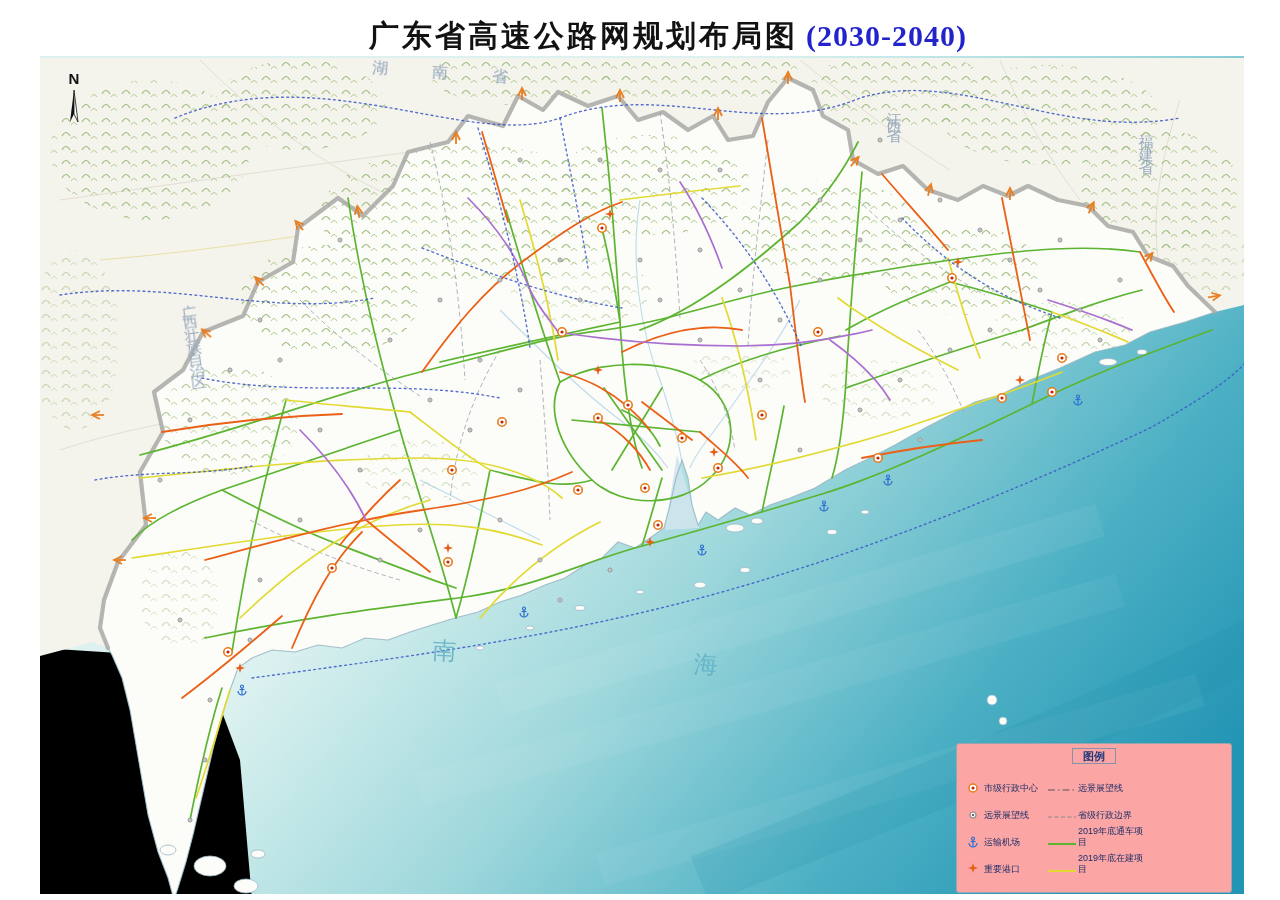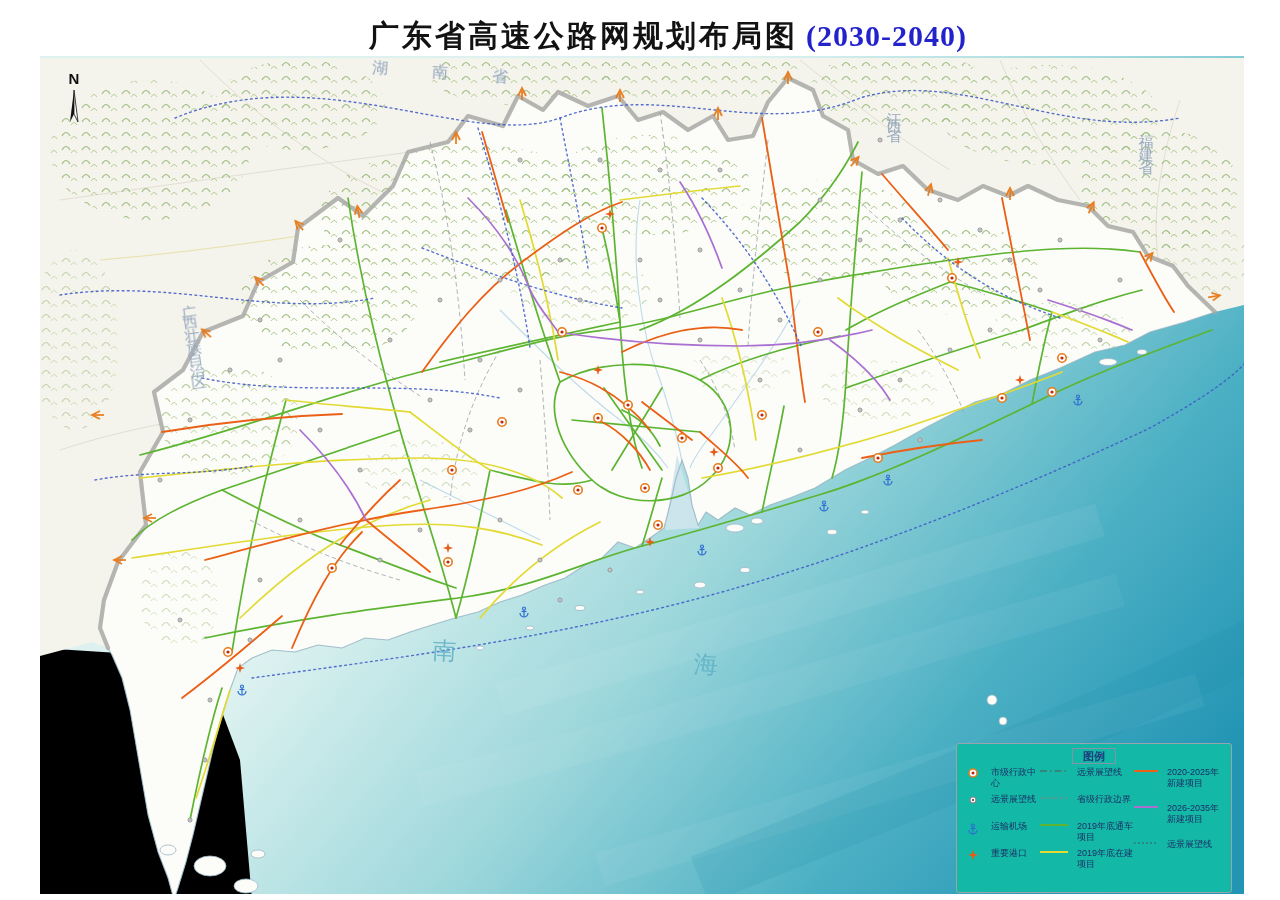--- a/index.html
+++ b/index.html
@@ -33,29 +33,29 @@
   .rd-pl path{stroke:var(--new-2026-2035,#a96fd1);stroke-width:1.7;}
   .rd-bl path{stroke:var(--outlook-line,#3a57c8);stroke-width:1.4;stroke-dasharray:1.8 3.4;opacity:.85;}
   .estuary{fill:#cfe4ec;opacity:.9;}
   .islands ellipse,.islands circle{fill:#fcfcf8;stroke:#9db8c6;stroke-width:.8;}
   .rivers path{fill:none;stroke:#aed2e6;stroke-width:1.1;opacity:.8;}
   .outroads path{fill:none;stroke:#e2dfd2;stroke-width:1;}
   .outroads path.oy{stroke:#e8e0a8;}
   .waves path{fill:none;}
 
   
-  .legend{position:absolute;left:956px;top:743px;width:276px;height:150px;background:#14b8a6;
+  .legend{position:absolute;left:956px;top:743px;width:276px;height:150px;background:#fca5a5;
           border:1px solid #9aa4ac;border-radius:3px;box-sizing:border-box;padding:4px 6px 2px 6px;
           color:#1c2f66;z-index:6;}
   .legend-title{text-align:center;height:16px;line-height:14px;}
   .legend-title span{display:inline-block;border:1px solid #8494a8;padding:0 10px;font-size:11px;font-weight:bold;color:#203a7e;}
   .legend-cols{display:flex;margin-top:3px;}
   .legend-col{display:flex;flex-direction:column;}
   .c1{width:84px;} .c2{width:104px;} .c3{flex:1;}
-  .legend-row{display:flex;align-items:flex-start;gap:8px;height:27px;}
+  .legend-row{display:flex;align-items:flex-end;gap:1px;height:27px;}
   .c3 .legend-row{height:36px;}
   .c3 .legend-row.short{height:30px;}
   .legend-row .sym{flex:0 0 auto;display:flex;align-items:center;justify-content:center;}
   .legend-row .lbl{font-size:9px;line-height:1.2;color:#1c2f66;}
   .c3 .lbl{width:58px;}
   .ls{fill:none;stroke-width:2;}
   .ls-open{stroke:var(--opened-2019,#5cb431);}
   .ls-build{stroke:var(--building-2019,#e2da33);}
   .ls-new1{stroke:var(--new-2020-2025,#eb6017);}
   .ls-new2{stroke:var(--new-2026-2035,#a96fd1);}
@@ -515,42 +515,16 @@
         </div>
         <div class="legend-row">
           <span class="sym">
             <svg width="30" height="8">
                 <line class="ls ls-build" x1="1" y1="4" x2="29" y2="4"></line>
               </svg>
           </span>
           <span class="lbl">2019年底在建项目</span>
         </div>
       </div>
-      <div class="legend-col c3">
-        <div class="legend-row">
-          <span class="sym">
-            <svg width="26" height="8">
-                <line class="ls ls-new1" x1="1" y1="4" x2="25" y2="4"></line>
-              </svg>
-          </span>
-          <span class="lbl">2020-2025年新建项目</span>
-        </div>
-        <div class="legend-row">
-          <span class="sym">
-            <svg width="26" height="8">
-                <line class="ls ls-new2" x1="1" y1="4" x2="25" y2="4"></line>
-              </svg>
-          </span>
-          <span class="lbl">2026-2035年新建项目</span>
-        </div>
-        <div class="legend-row short">
-          <span class="sym">
-            <svg width="26" height="8">
-                <line class="ls ls-dot" x1="1" y1="4" x2="25" y2="4"></line>
-              </svg>
-          </span>
-          <span class="lbl">远景展望线</span>
-        </div>
-      </div>
     </div>
   </div>
 
 </div>
 
 </body></html>

